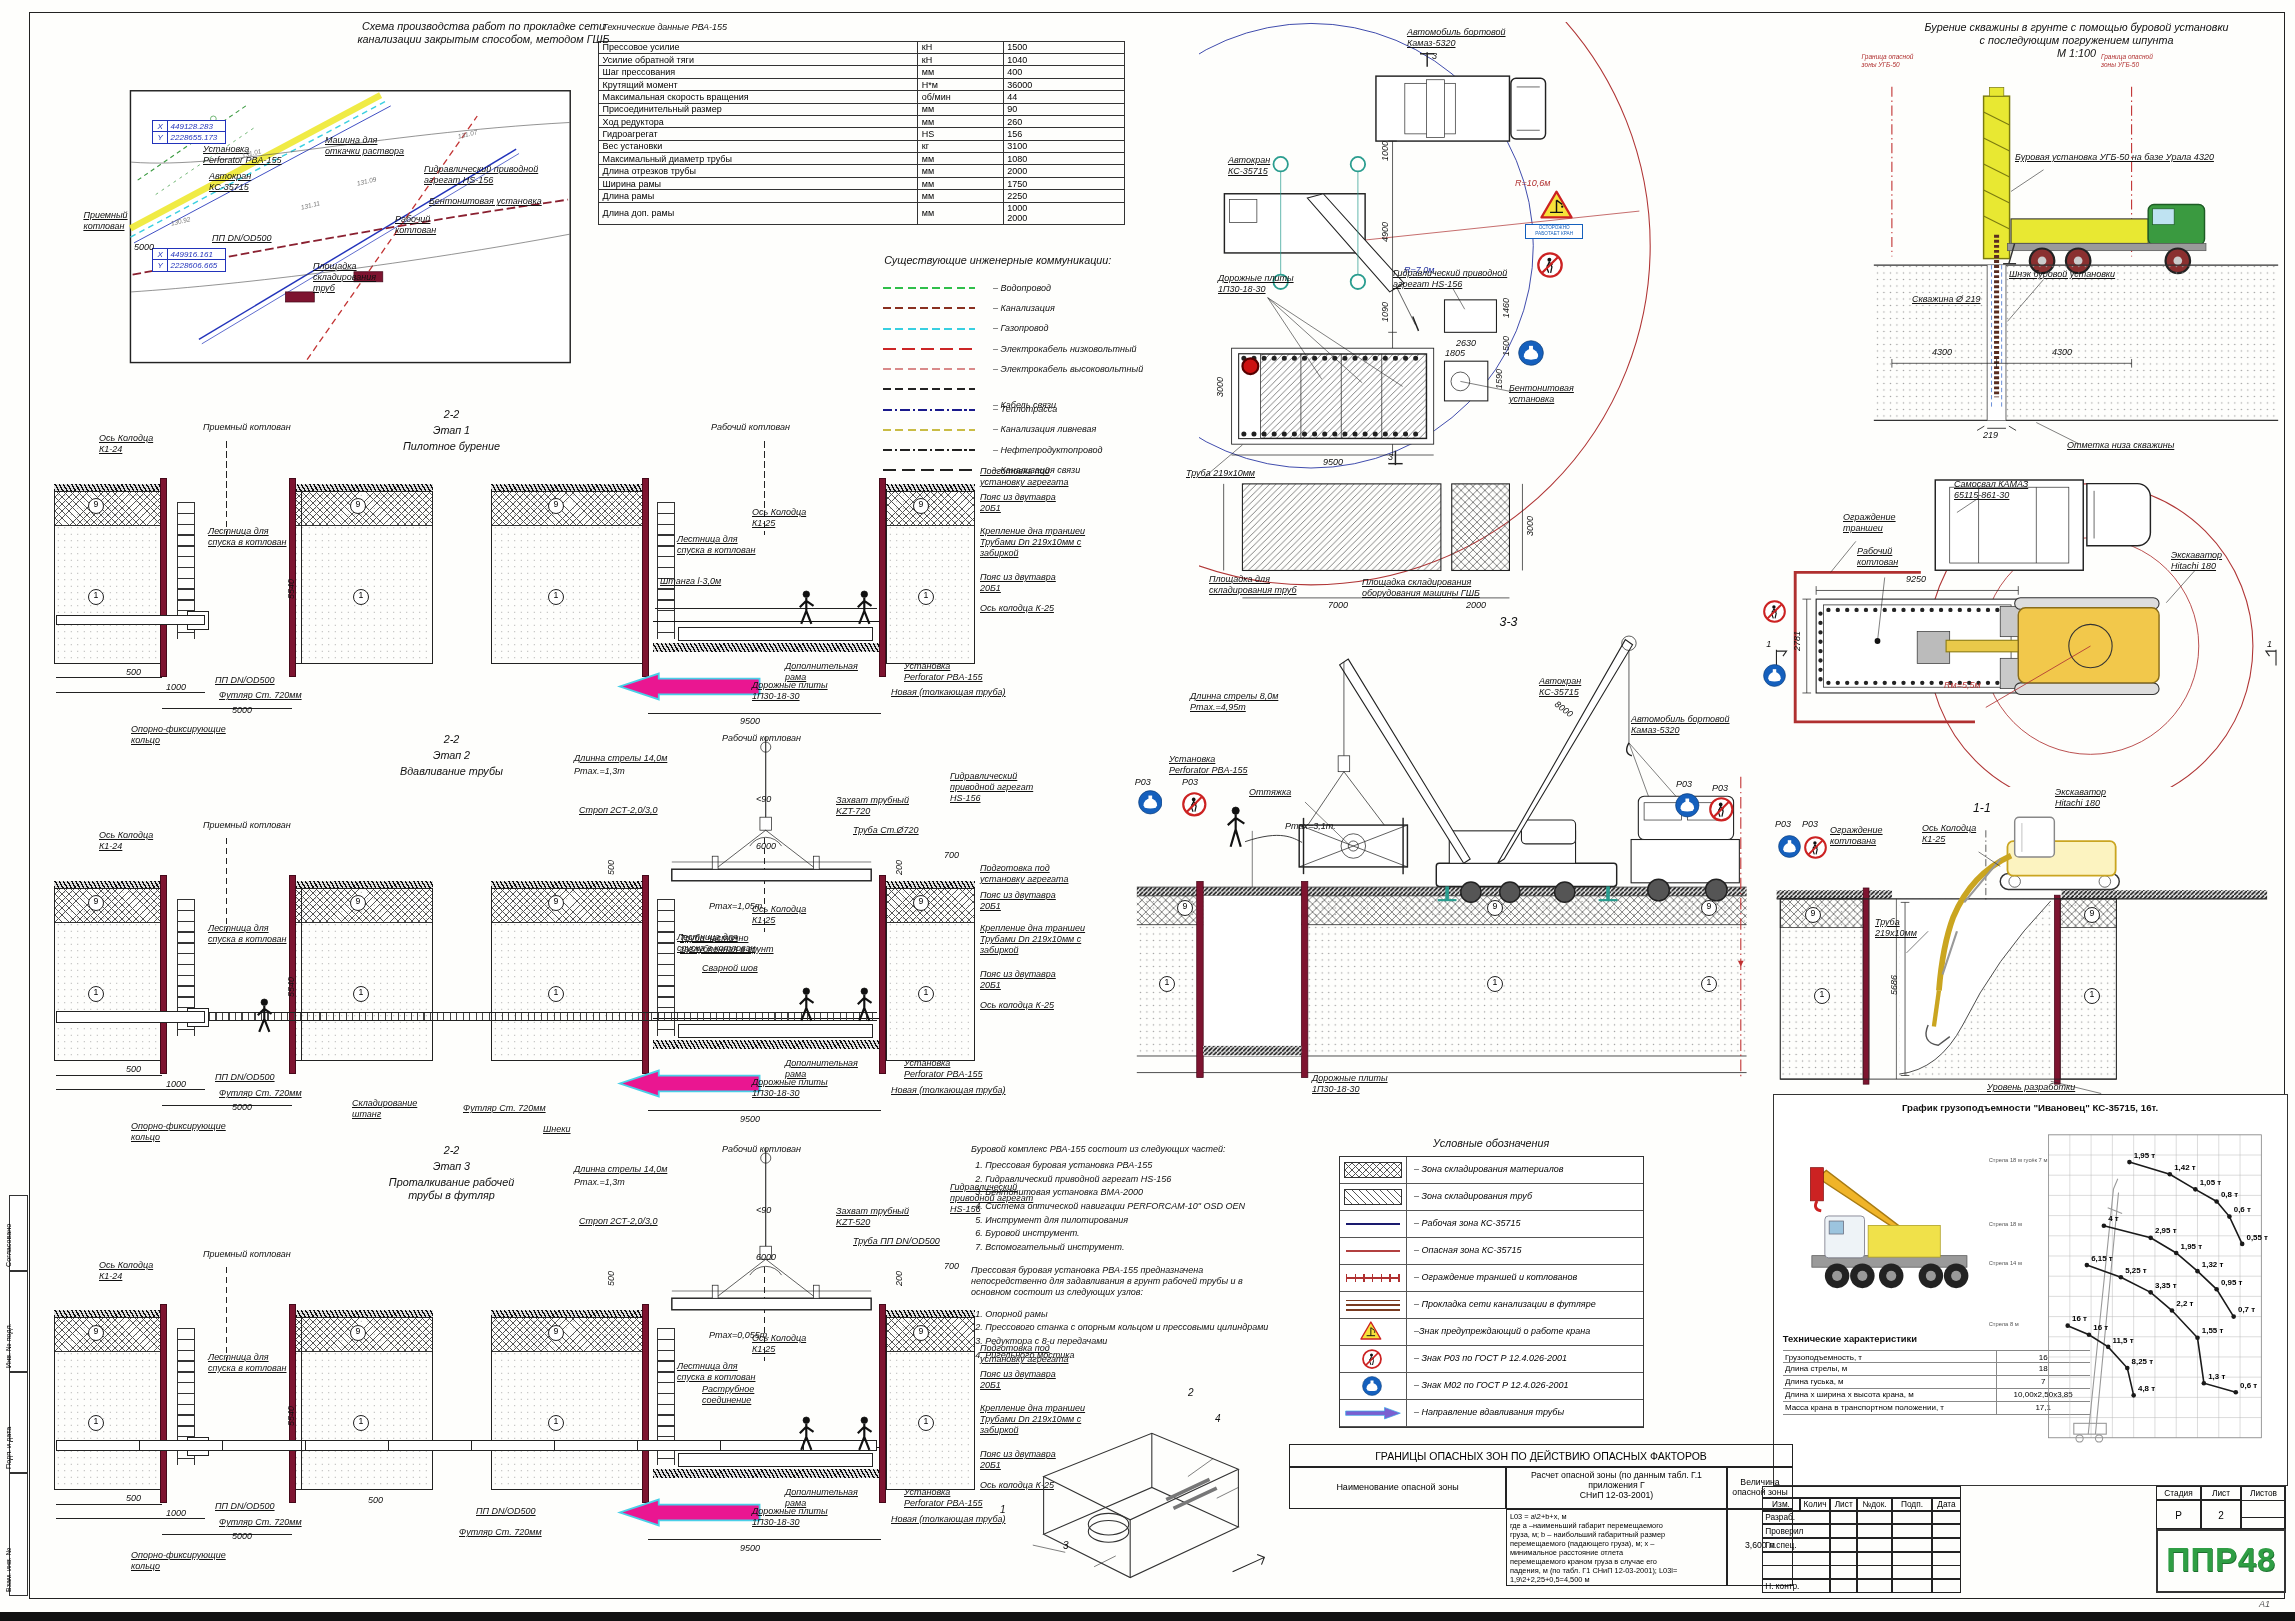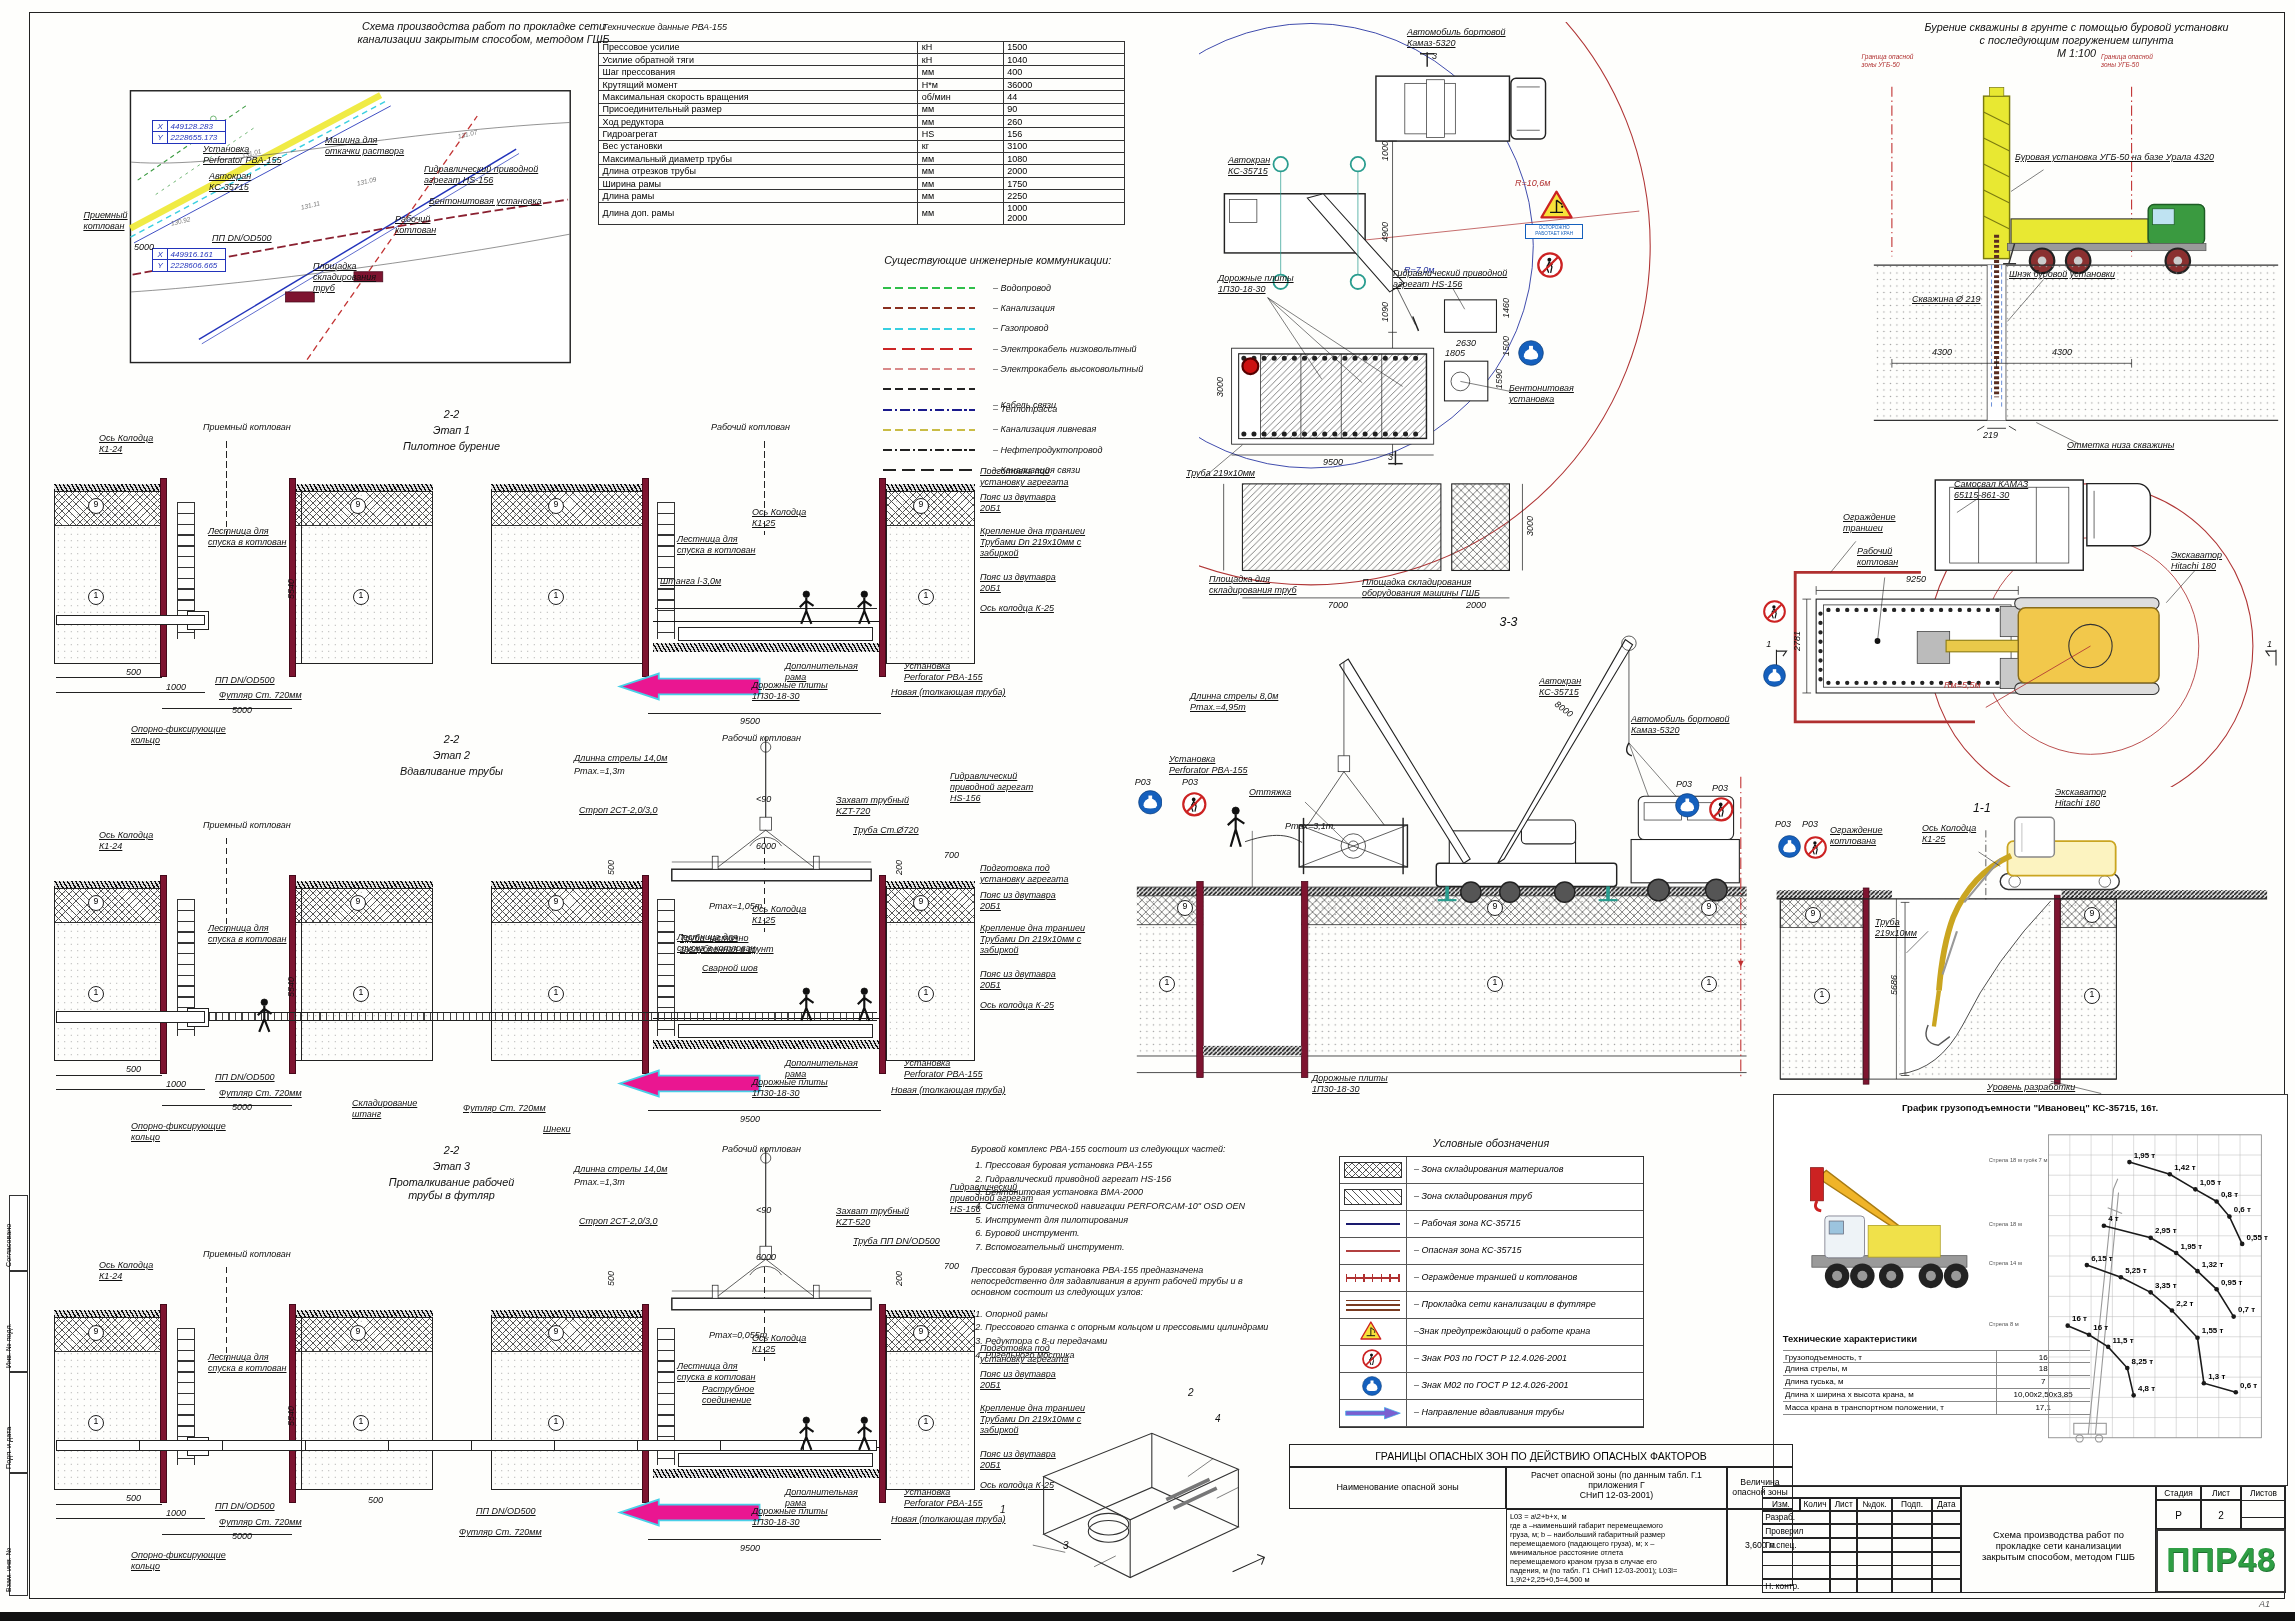--- a/index.html
+++ b/index.html
@@ -1198,23 +1198,20 @@
       <div class="tbc" style="left: 0px; top: 79px; width: 68px; height: 13.7px; text-align: left; font-size: 8.3px;"></div>
       <div class="tbc" style="left: 68px; top: 79px; width: 27.4px; height: 13.7px; text-align: left; font-size: 8.3px;"></div>
       <div class="tbc" style="left: 95px; top: 79px; width: 35px; height: 13.7px; text-align: left; font-size: 8.3px;"></div>
       <div class="tbc" style="left: 130px; top: 79px; width: 40px; height: 13.7px; text-align: left; font-size: 8.3px;"></div>
       <div class="tbc" style="left: 170px; top: 79px; width: 29px; height: 13.7px; text-align: left; font-size: 8.3px;"></div>
       <div class="tbc" style="left: 0px; top: 93px; width: 68px; height: 13.7px; text-align: left; font-size: 8.3px;">Н. контр.</div>
       <div class="tbc" style="left: 68px; top: 93px; width: 27.4px; height: 13.7px; text-align: left; font-size: 8.3px;"></div>
       <div class="tbc" style="left: 95px; top: 93px; width: 35px; height: 13.7px; text-align: left; font-size: 8.3px;"></div>
       <div class="tbc" style="left: 130px; top: 93px; width: 40px; height: 13.7px; text-align: left; font-size: 8.3px;"></div>
       <div class="tbc" style="left: 170px; top: 93px; width: 29px; height: 13.7px; text-align: left; font-size: 8.3px;"></div>
-      <div class="tbc" style="left: 199px; top: 0px; width: 195px; height: 107px; text-align: center; font-size: 9.4px; padding-top: 42px;">Схема производства работ по
-прокладке сети канализации
-закрытым способом, методом ГШБ</div>
       <div class="tbc" style="left: 394px; top: 0px; width: 45px; height: 14.4px; text-align: center; font-size: 8.3px;">Стадия</div>
       <div class="tbc" style="left: 439px; top: 0px; width: 40px; height: 14.4px; text-align: center; font-size: 8.3px;">Лист</div>
       <div class="tbc" style="left: 479px; top: 0px; width: 45px; height: 32px; text-align: center; font-size: 8.3px;">Листов</div>
       <div class="tbc" style="left: 394px; top: 14.4px; width: 45px; height: 29px; text-align: center; font-size: 10px; padding-top: 8.7px;">Р</div>
       <div class="tbc" style="left: 439px; top: 14.4px; width: 40px; height: 29px; text-align: center; font-size: 10px; padding-top: 8.7px;">2</div>
       <div class="tbc" style="left: 479px; top: 14.4px; width: 45px; height: 29px; text-align: center; font-size: 8.3px;"></div>
       <div class="tbc" style="left: 394px; top: 43px; width: 130px; height: 64px; text-align: center; font-size: 33px; font-weight: bold; color: rgb(47, 158, 68); letter-spacing: 0.7px; border: 2.2px solid rgb(51, 51, 51); line-height: 56px; text-shadow: rgb(29, 110, 46) 0.7px 0.7px 0px;">ППР48</div>
     </div>
 
 <div class="L d" style="left: 2259px; top: 1599px; color: rgb(85, 85, 85);">А1</div>

